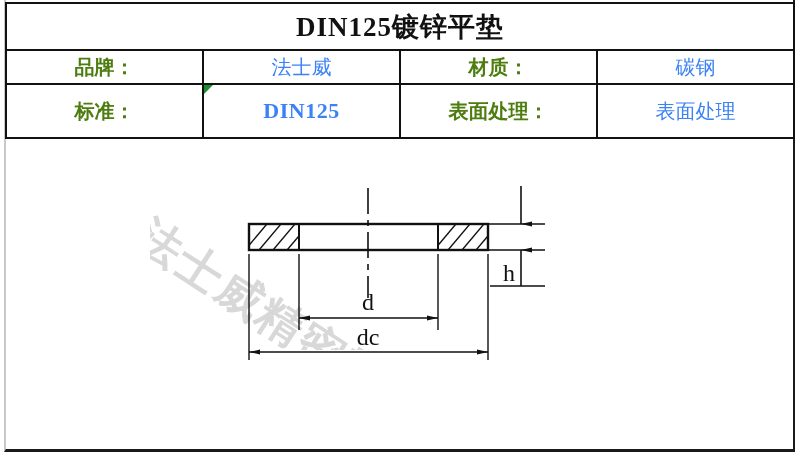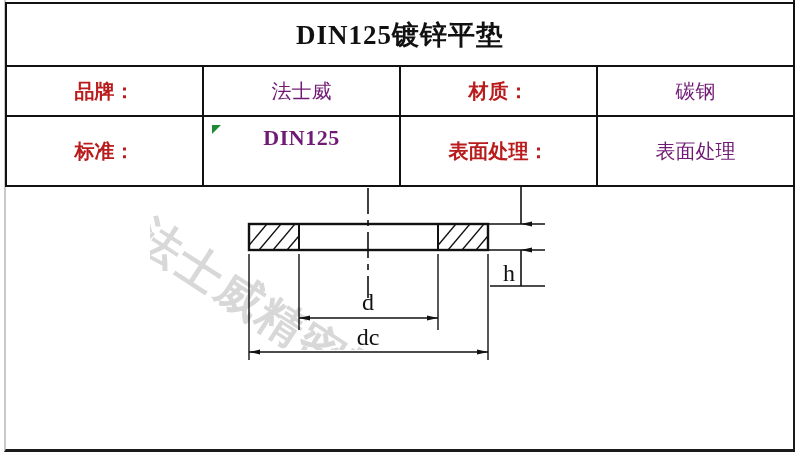--- a/index.html
+++ b/index.html
@@ -59,61 +59,61 @@
   #spec-table {
     position: absolute;
     left: 5px;
     top: 2px;
     width: 790px;
     border-collapse: collapse;
     table-layout: fixed;
   }
   #spec-table td {
     border: 2px solid #111111;
-    padding: 8px;
+    padding: 0;
     text-align: center;
     vertical-align: middle;
     background: transparent;
   }
   .title-cell {
     height: 45px;
     font-size: 27px;
     font-weight: bold;
     letter-spacing: 1px;
     color: #111;
     font-family: "Liberation Serif", "DejaVu Serif", serif;
   }
   .label-cell {
     font-family: "DejaVu Sans", sans-serif;
     font-size: 20px;
     font-weight: bold;
-    color: #b91c1c;
+    color: #4d7c0f;
     line-height: 1.12;
     padding: 0 2px;
   }
   .value-cell {
     font-size: 21px;
-    color: #701a75;
+    color: #3b82f6;
   }
   .value-cell.cjk {
     font-family: "DejaVu Sans", sans-serif;
     font-weight: normal;
     font-size: 20px;
   }
   .value-cell.latin {
     font-family: "Liberation Serif", "DejaVu Serif", serif;
     font-weight: bold;
     font-size: 22px;
     letter-spacing: 0.5px;
   }
   .row-brand td { height: 32px; }
   .row-standard td { height: 52px; }
 
   .cell-wrap { position: relative; width: 100%; height: 100%;
-               display: flex; align-items: flex-start; justify-content: center; }
+               display: flex; align-items: center; justify-content: center; }
 
   
   .comment-marker {
     position: absolute;
     left: 0px;
     top: 0px;
     width: 0;
     height: 0;
     border-top: 9px solid #1f8a34;
     border-right: 9px solid transparent;

